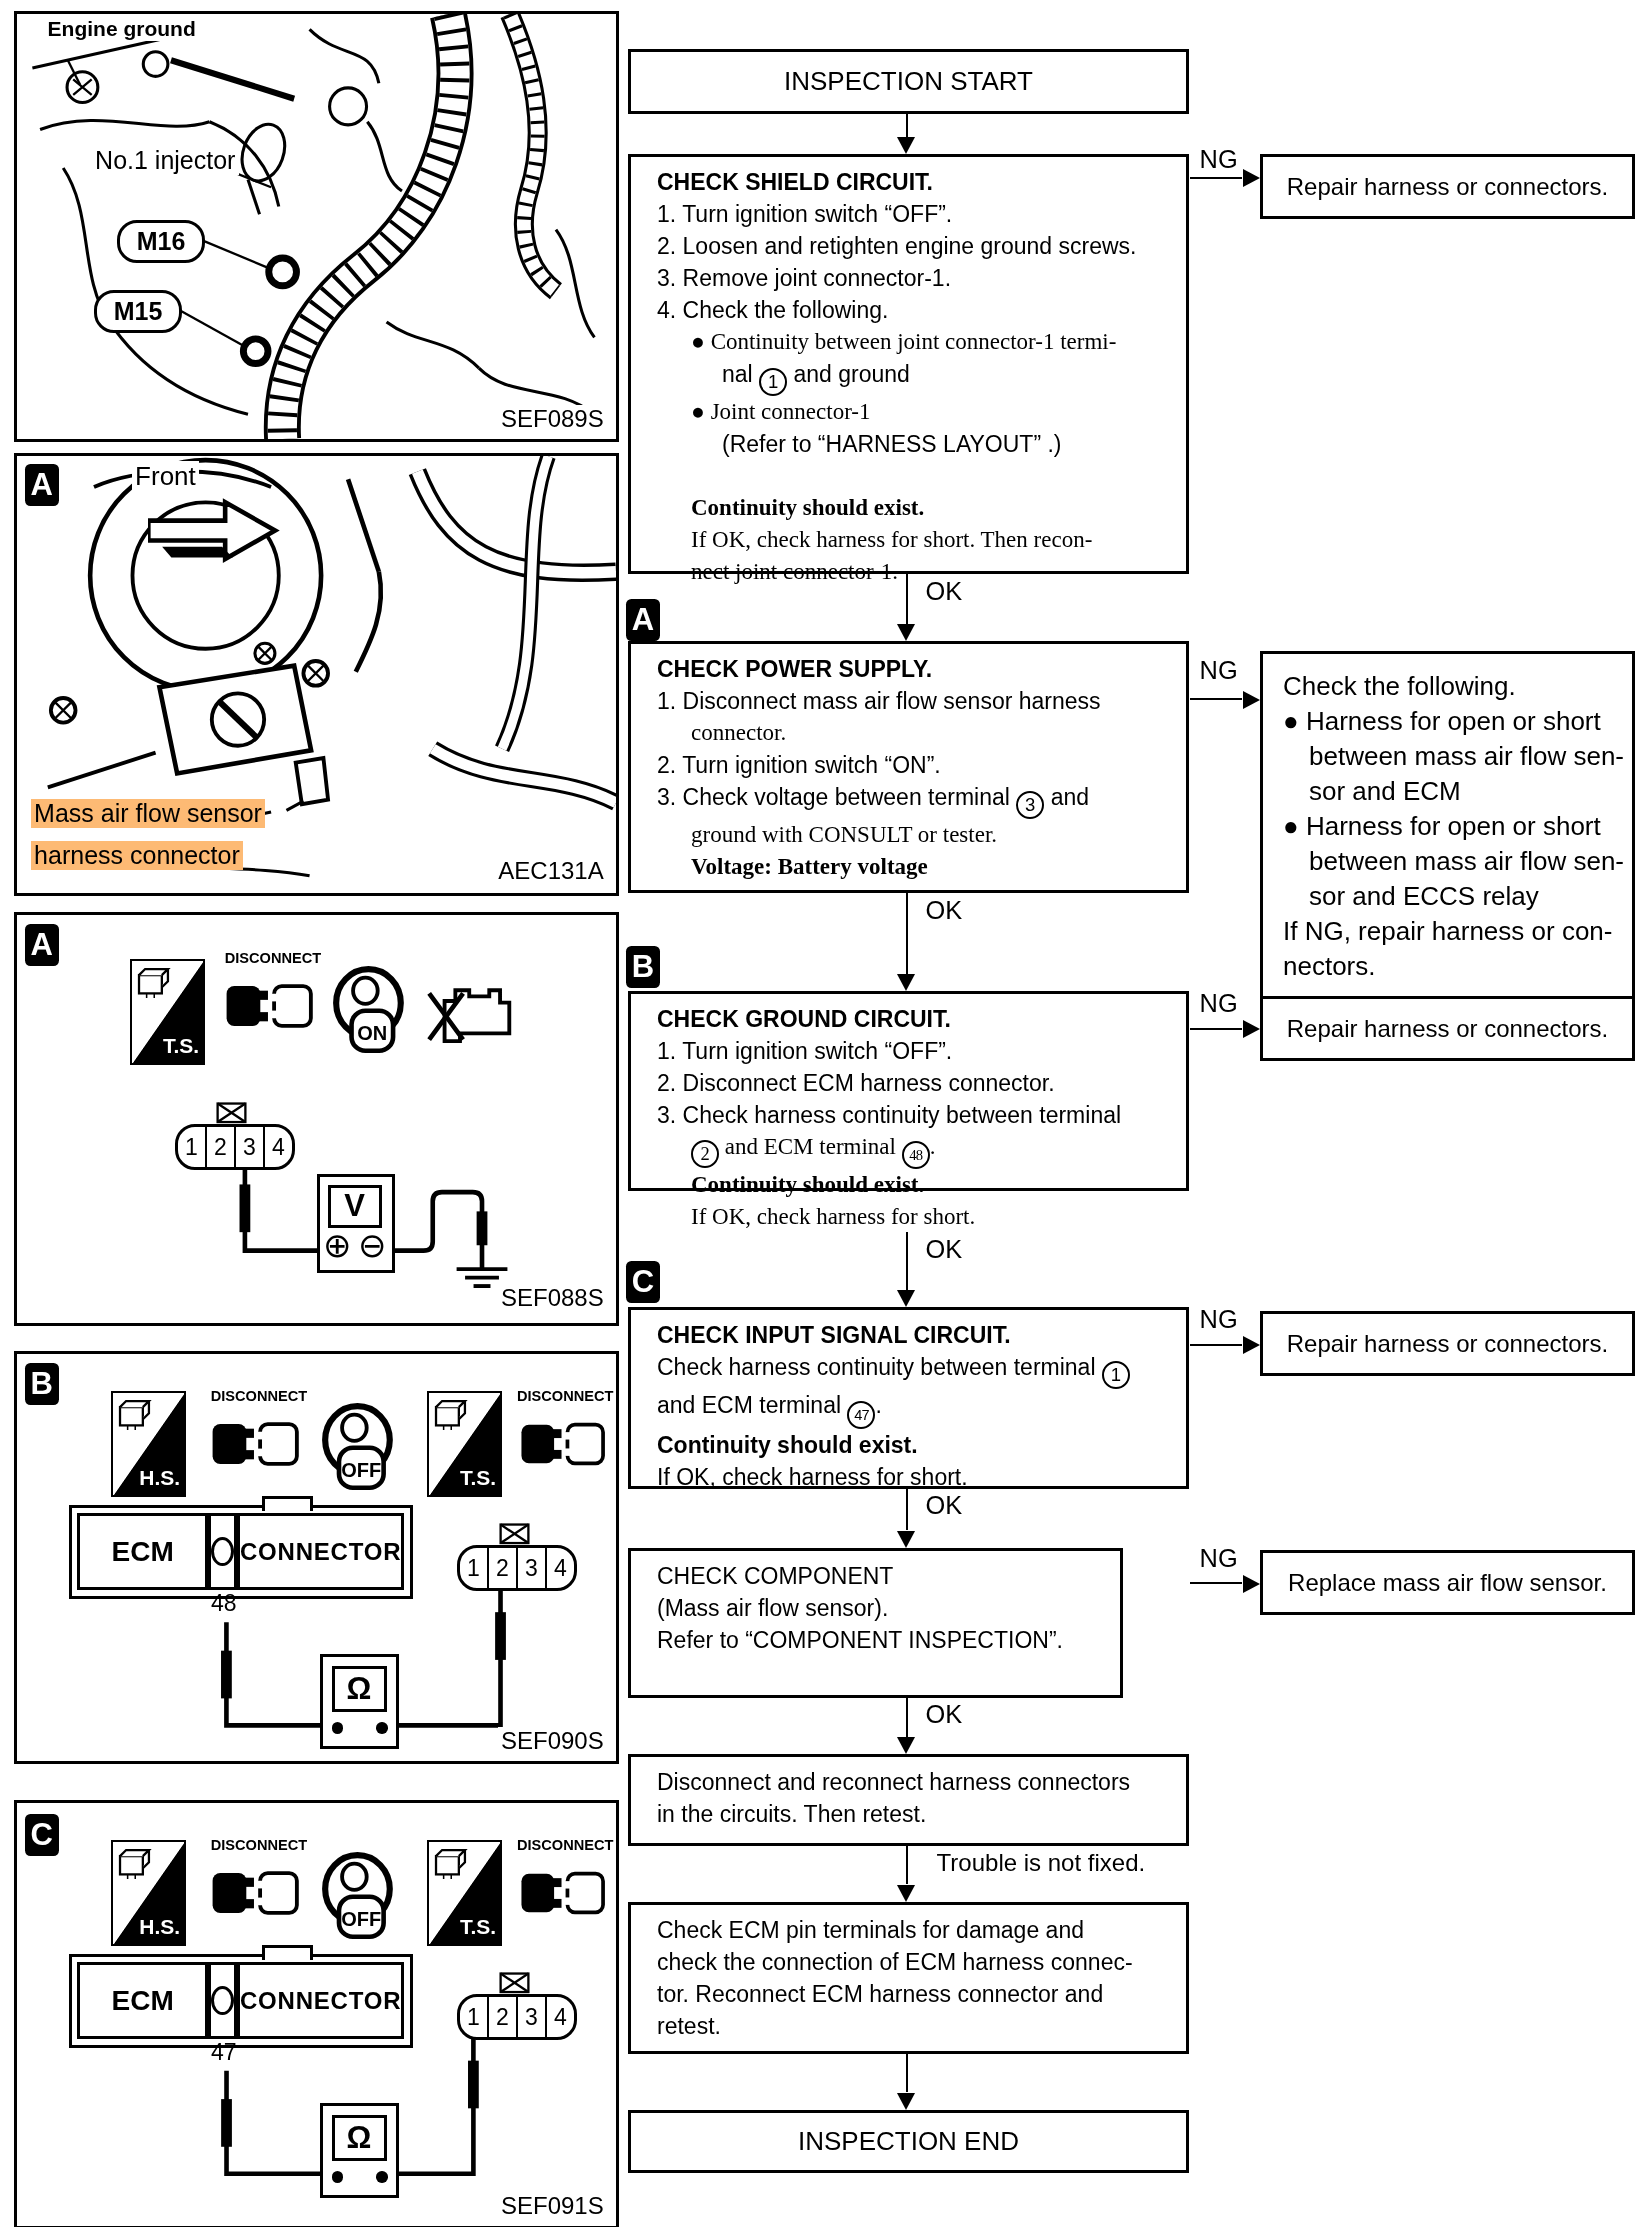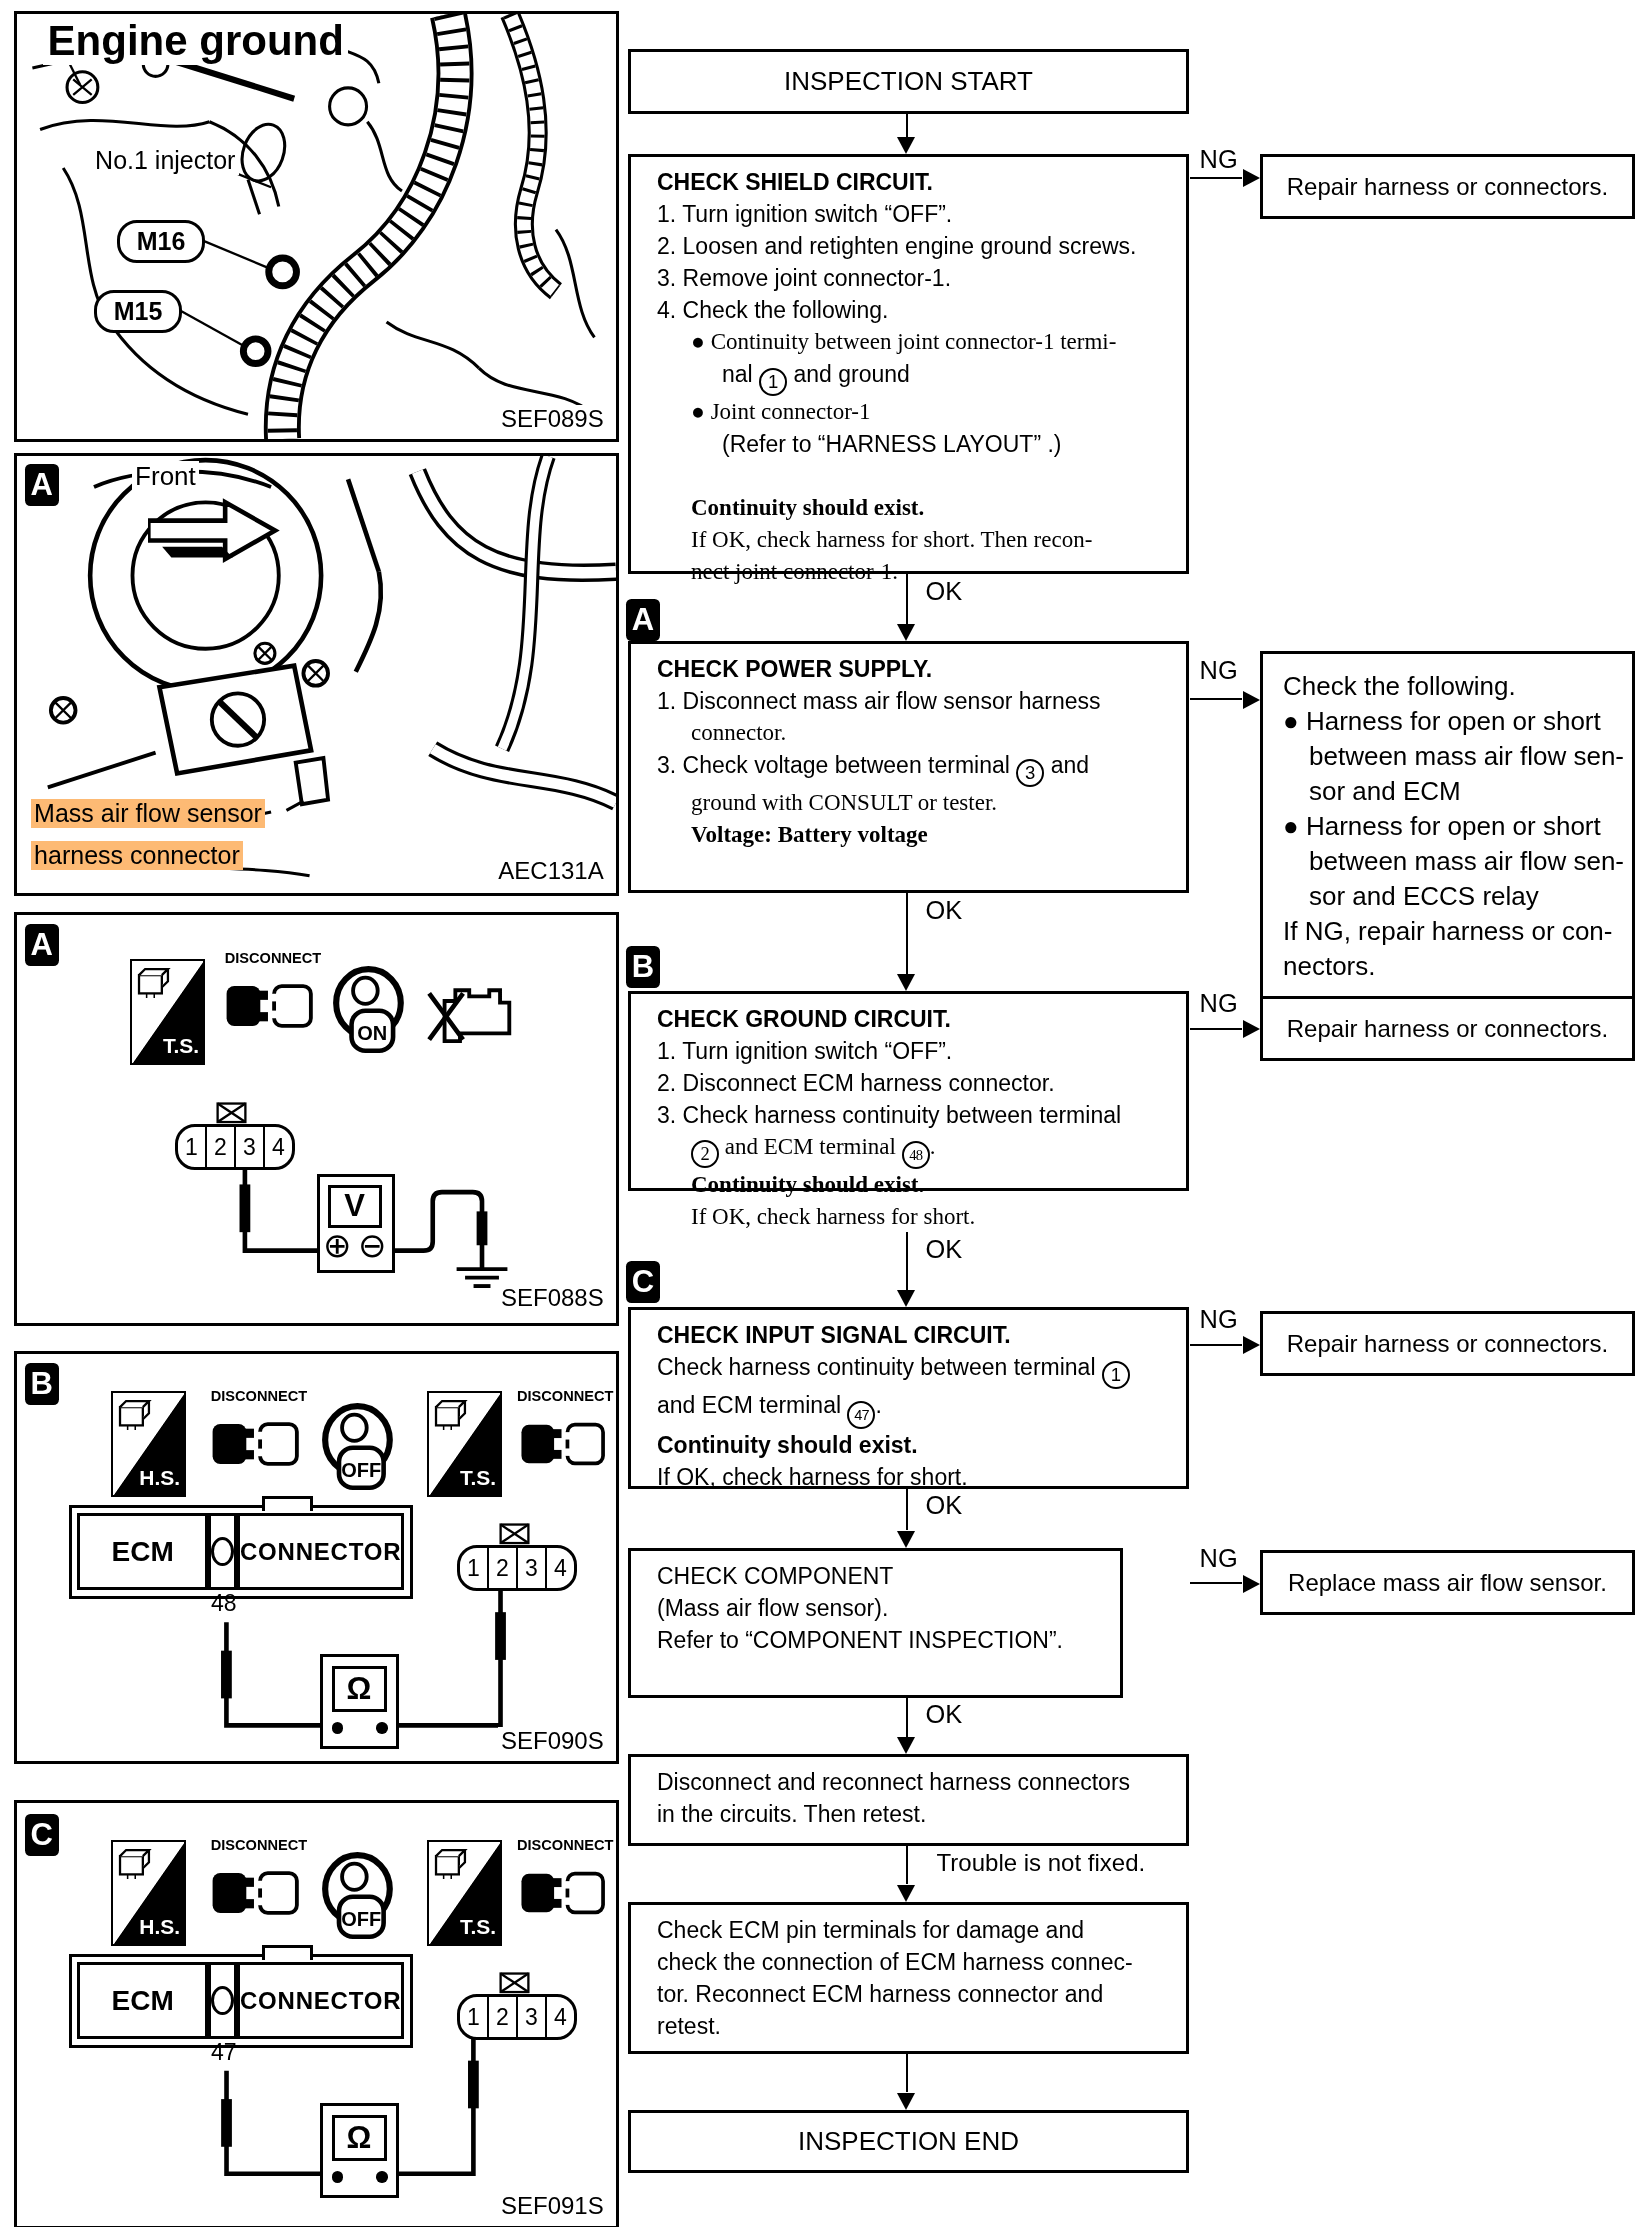--- a/index.html
+++ b/index.html
@@ -2,21 +2,21 @@
 <html style="font-size:12.3px"><head>
 <meta charset="utf-8">
 <style>
   html,body{margin:0;padding:0;background:#e8e8e4;}
   .page{position:relative;width:1651px;height:2227px;background:#ffffff;
         font-family:"Liberation Sans","DejaVu Sans",sans-serif;color:#000;overflow:hidden;}
   .abs{position:absolute;}
   
   .panel{position:absolute;border:3.8px solid #000;background:#fff;}
   .art{position:absolute;left:0;top:0;z-index:1;}
-  .ptitle{position:absolute;font-size:42px;font-weight:bold;z-index:3;background:#fff;padding:0 4.6px;}
+  .ptitle{position:absolute;font-size:21px;font-weight:bold;z-index:3;background:#fff;padding:0 4.6px;}
   .plabel{position:absolute;font-size:25px;z-index:3;background:#fff;padding:0 3.1px;}
   .badge{position:absolute;width:82px;height:37px;border:3.1px solid #000;border-radius:20px;
          background:#fff;z-index:3;display:flex;align-items:center;justify-content:center;
          font-size:25px;font-weight:bold;}
   .code{position:absolute;font-size:24px;z-index:4;background:#fff;padding:0 3.1px;}
   .tag{position:absolute;width:34px;height:42px;background:#000;color:#fff;border-radius:5.4px;
        display:flex;align-items:center;justify-content:center;font-size:31px;font-weight:bold;z-index:5;}
   .caption{position:absolute;font-size:25px;z-index:3;background:#fdba74;padding:0 3.1px;}
   
   .tsicon{position:absolute;width:71px;height:102px;border:2.3px solid #000;z-index:3;
@@ -438,20 +438,21 @@
 
   <div class="vline" style="left:906px;top:574px;height:51px"></div>
   <div class="ahd" style="left:897px;top:624px"></div>
   <div class="edgelbl" style="left:921px;top:577px">OK</div>
   <div class="tag" style="left:626px;top:599px">A</div>
 
   <div class="fbox" style="left:628px;top:641px;width:561px;height:252px">
     <div class="fline"><span class="segb">CHECK POWER SUPPLY.</span></div>
     <div class="fline"><span>1. Disconnect mass air flow sensor harness</span></div>
     <div class="fline l1"><span>connector.</span></div>
+    <div class="fline"><span>2. Turn ignition switch “ON”.</span></div>
     <div class="fline"><span>3. Check voltage between terminal </span><span class="circ">3</span><span> and</span></div>
     <div class="fline l1"><span>ground with CONSULT or tester.</span></div>
     <div class="fline l1"><span class="segb">Voltage: Battery voltage</span></div>
   </div>
   <div class="hline" style="left:1190px;top:698px;width:52px"></div>
   <div class="ahr" style="left:1243px;top:691px"></div>
   <div class="edgelbl" style="left:1195px;top:656px">NG</div>
   <div class="ngbox ngml" style="left:1260px;top:651px;width:375px;height:354px">
     <div class="ngline"><span>Check the following.</span></div>
     <div class="ngline"><span>● Harness for open or short</span></div>

